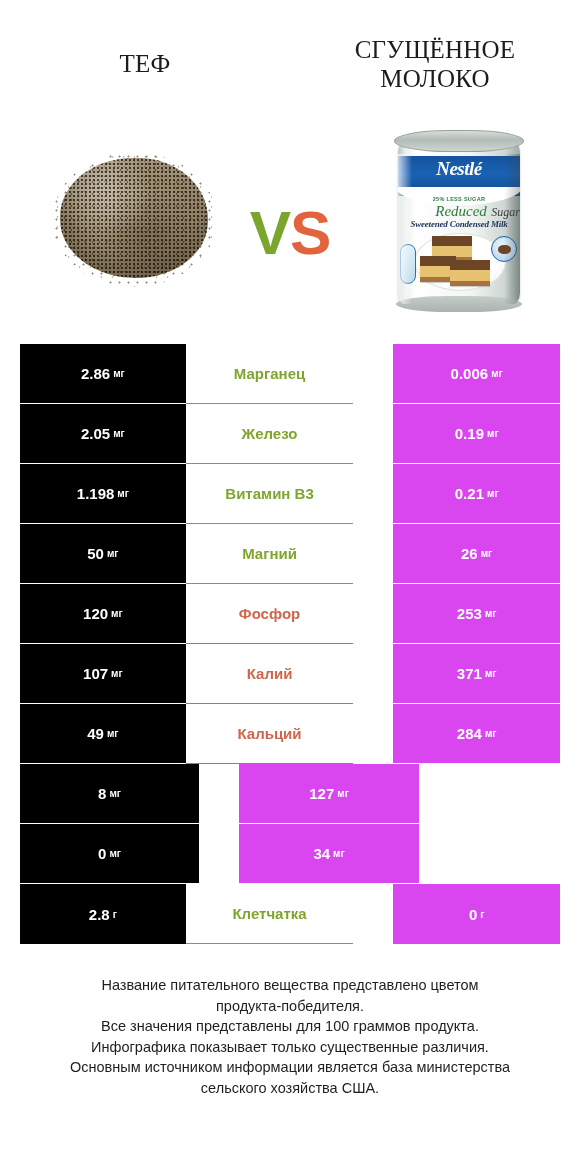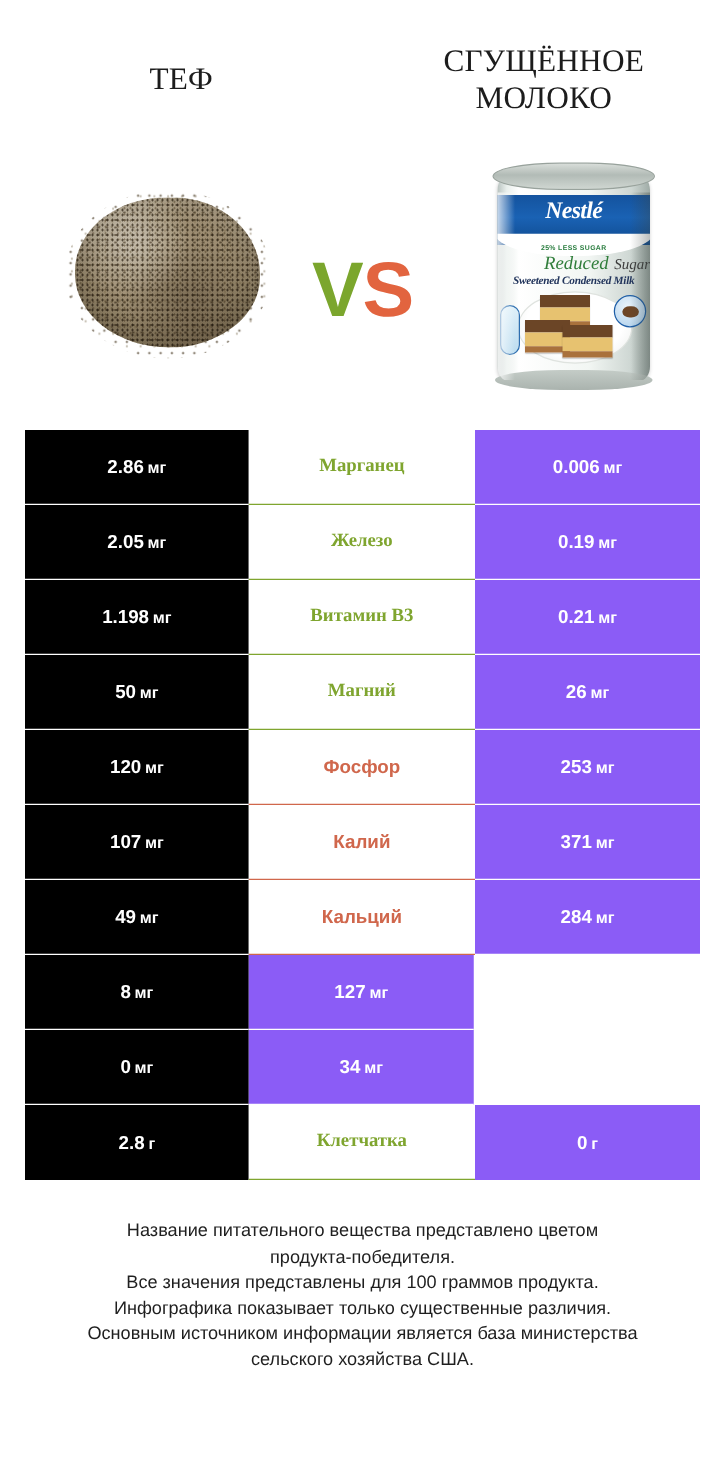--- a/index.html
+++ b/index.html
@@ -298,47 +298,47 @@
   .cell-left {
     width: 179px;
     background: #000000;
     color: #ffffff;
     font-size: 15px;
     font-weight: 700;
     border-bottom: 1px solid #ffffff;
   }
   .cell-right {
     width: 180px;
-    background: #8b5cf6;
+    background: #d946ef;
     color: #ffffff;
     font-size: 15px;
     font-weight: 700;
     border-bottom: 1px solid #ffffff;
+    margin-left: 40px;
   }
   .cell-mid {
     width: 181px;
     background: #ffffff;
     font-size: 15px;
     font-weight: 700;
   }
   .row:last-child .cell-left,
   .row:last-child .cell-right { border-bottom: none; }
 
   .row.win-left .cell-mid {
     color: #7FA52F;
     border-bottom: 1px solid #7FA52F;
-    font-family: Liberation Serif, serif;
   }
   .row.win-right .cell-mid {
     color: #D0674C;
     border-bottom: 1px solid #D0674C;
   }
   .row:last-child .cell-mid { border-bottom-width: 1px; }
 
-  .unit { font-size: 13px; font-weight: 700; margin-left: 3px; }
+  .unit { font-size: 10px; font-weight: 700; margin-left: 3px; }
 
   
   .footer {
     position: absolute;
     left: 0;
     top: 975px;
     width: 580px;
     text-align: center;
     color: #1f1f1f;
     font-size: 14.5px;

